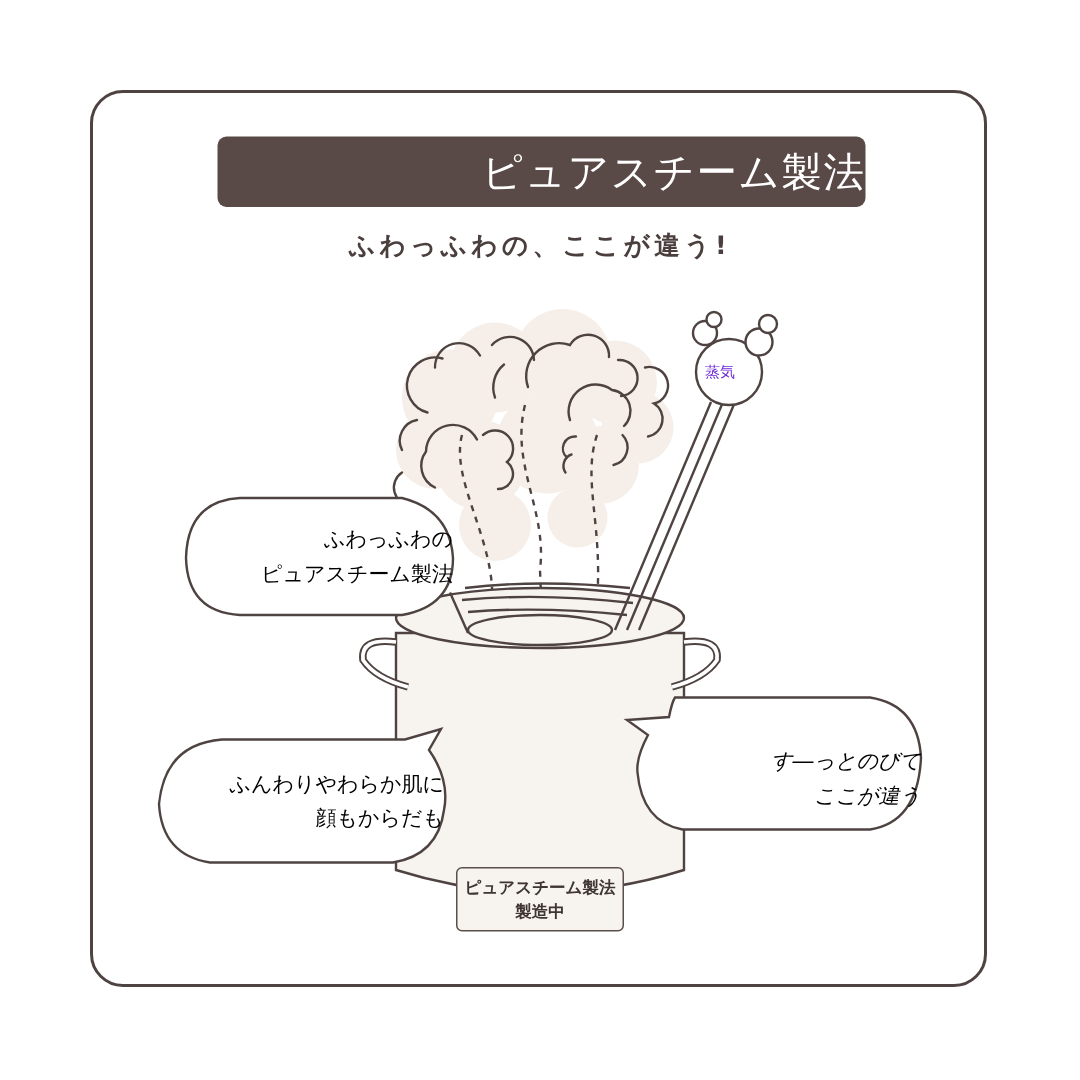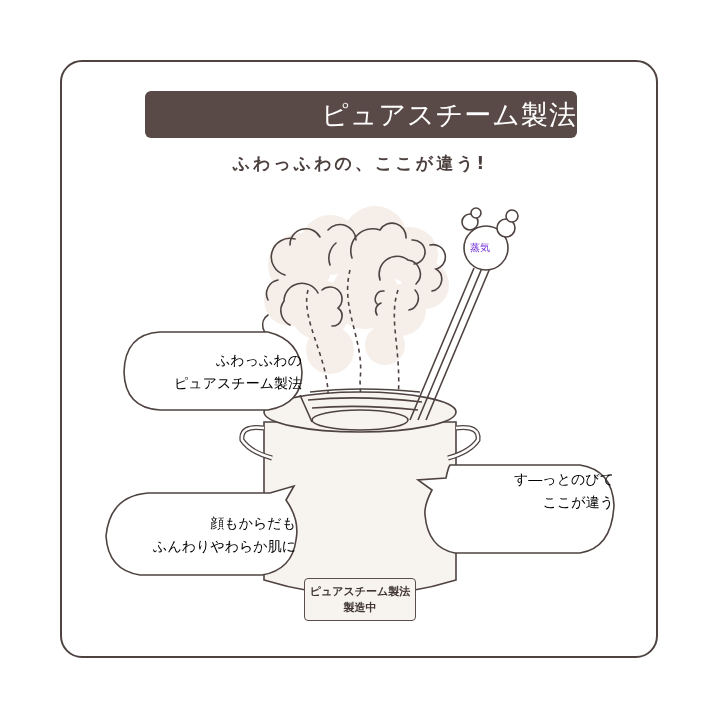--- a/index.html
+++ b/index.html
@@ -99,25 +99,25 @@
 </svg>
 
 <div class="steam-label">蒸気</div>
 
 <div class="bubble-text" style="left:124px;top:349px;width:178px;">
   <div>ふわっふわの</div>
   <div>ピュアスチーム製法</div>
 </div>
 
 <div class="bubble-text" style="left:106px;top:512px;width:190px;">
+  <div>ふんわりやわらか肌に</div>
   <div>顔もからだも</div>
-  <div>ふんわりやわらか肌に</div>
 </div>
 
-<div class="bubble-text" style="left:428px;top:468px;width:186px;">
+<div class="bubble-text" style="left:428px;top:497px;width:186px;font-style:italic;">
   <div>す―っとのびて</div>
   <div>ここが違う</div>
 </div>
 
 <div class="label-box">
   <div>ピュアスチーム製法</div>
   <div>製造中</div>
 </div>
 
 </body></html>

